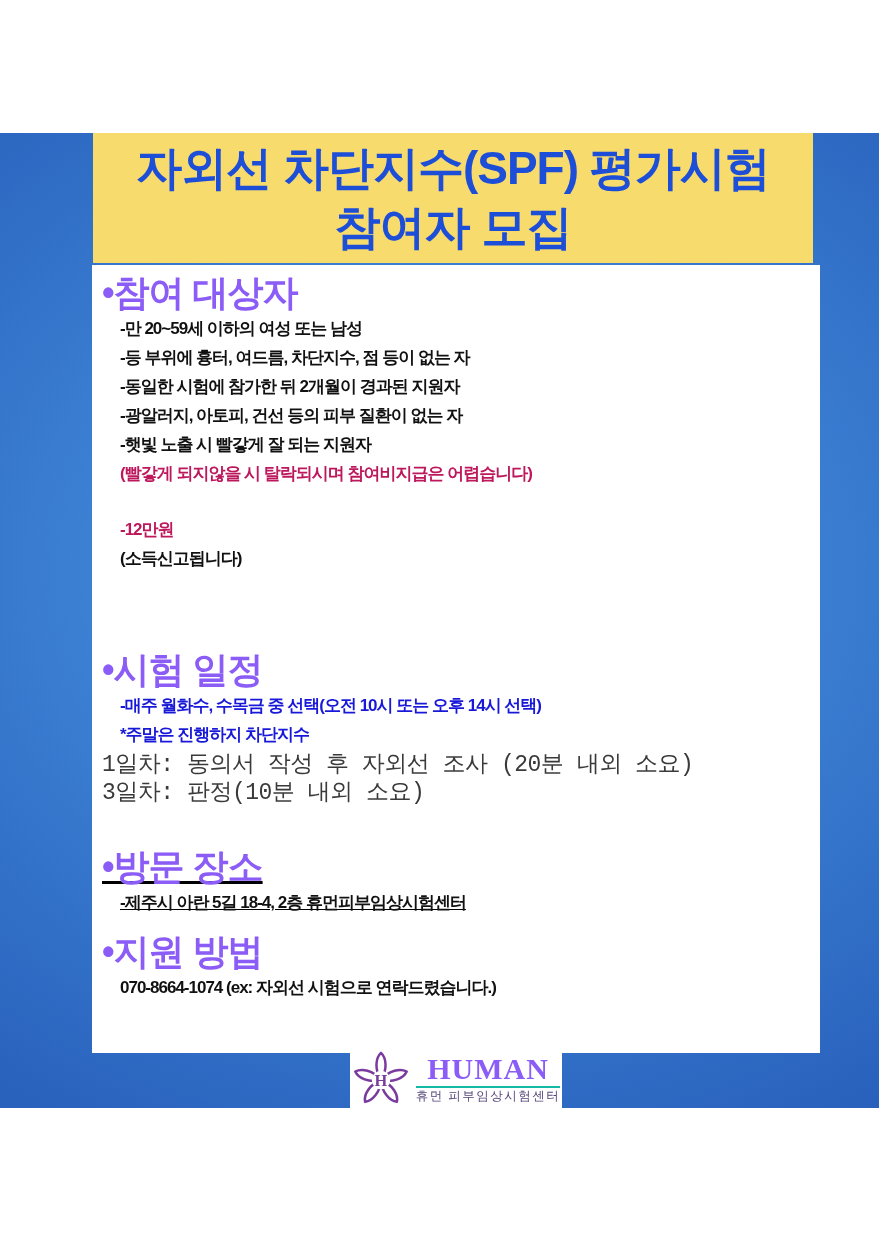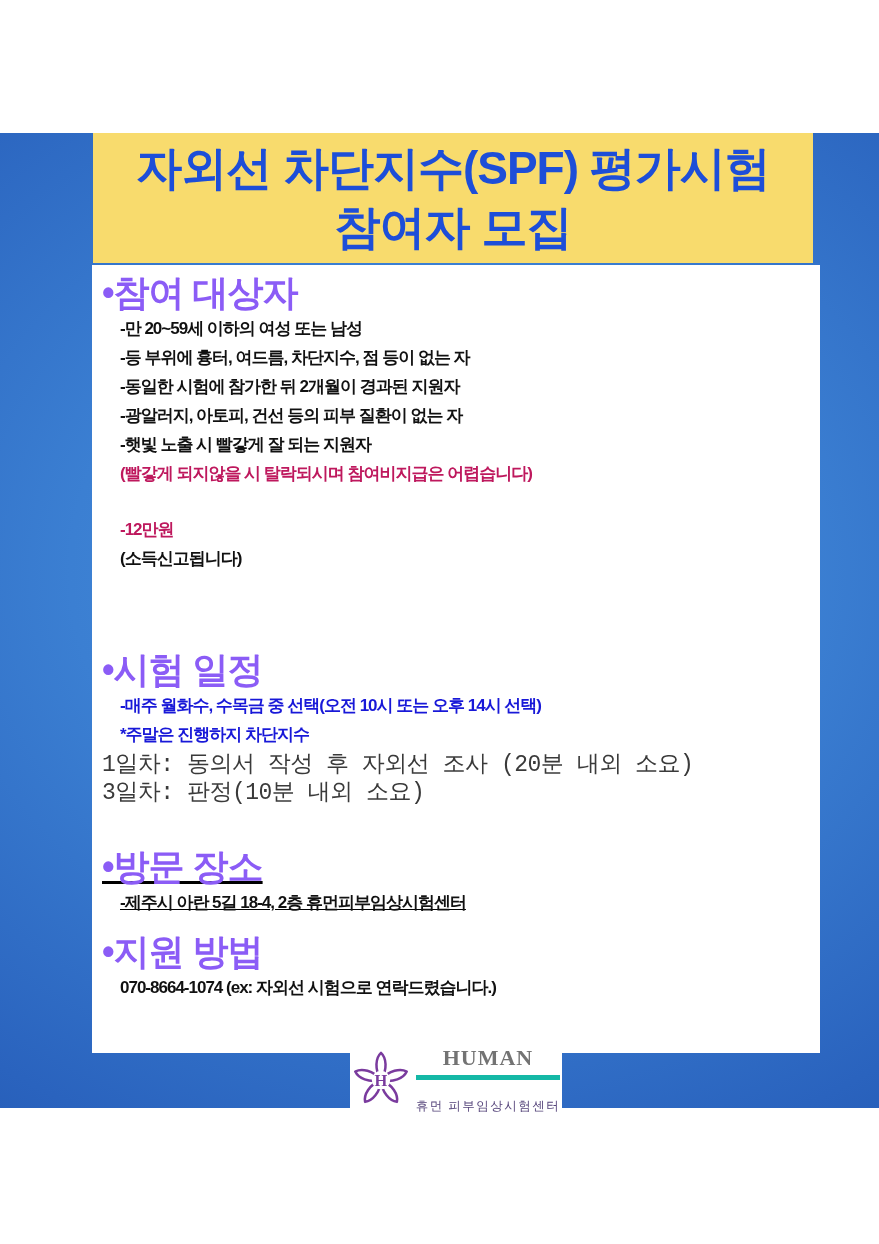--- a/index.html
+++ b/index.html
@@ -85,33 +85,33 @@
     background: #ffffff;
     display: flex;
     align-items: center;
     justify-content: center;
     gap: 6px;
   }
   .flower { width: 58px; height: 58px; flex: 0 0 auto; }
   .logo-text-col { display: flex; flex-direction: column; align-items: center; }
   .logo-name {
     font-family: "Liberation Serif", serif;
-    font-size: 22px;
+    font-size: 30px;
     font-weight: 600;
-    color: #737373;
+    color: #8b5cf6;
     line-height: 30px;
     letter-spacing: 1px;
   }
   .logo-subtitle {
     font-family: "Liberation Serif", serif;
     font-size: 12.5px;
     color: #55447a;
     letter-spacing: 1.5px;
-    border-top: 5px solid #14b8a6;
-    padding-top: 18px;
+    border-top: 2px solid #14b8a6;
+    padding-top: 0;
     margin-top: 2px;
     white-space: nowrap;
   }
 </style>
 </head>
 <body>
 
 <div class="blue-band"></div>
 
 <div class="title-box">

